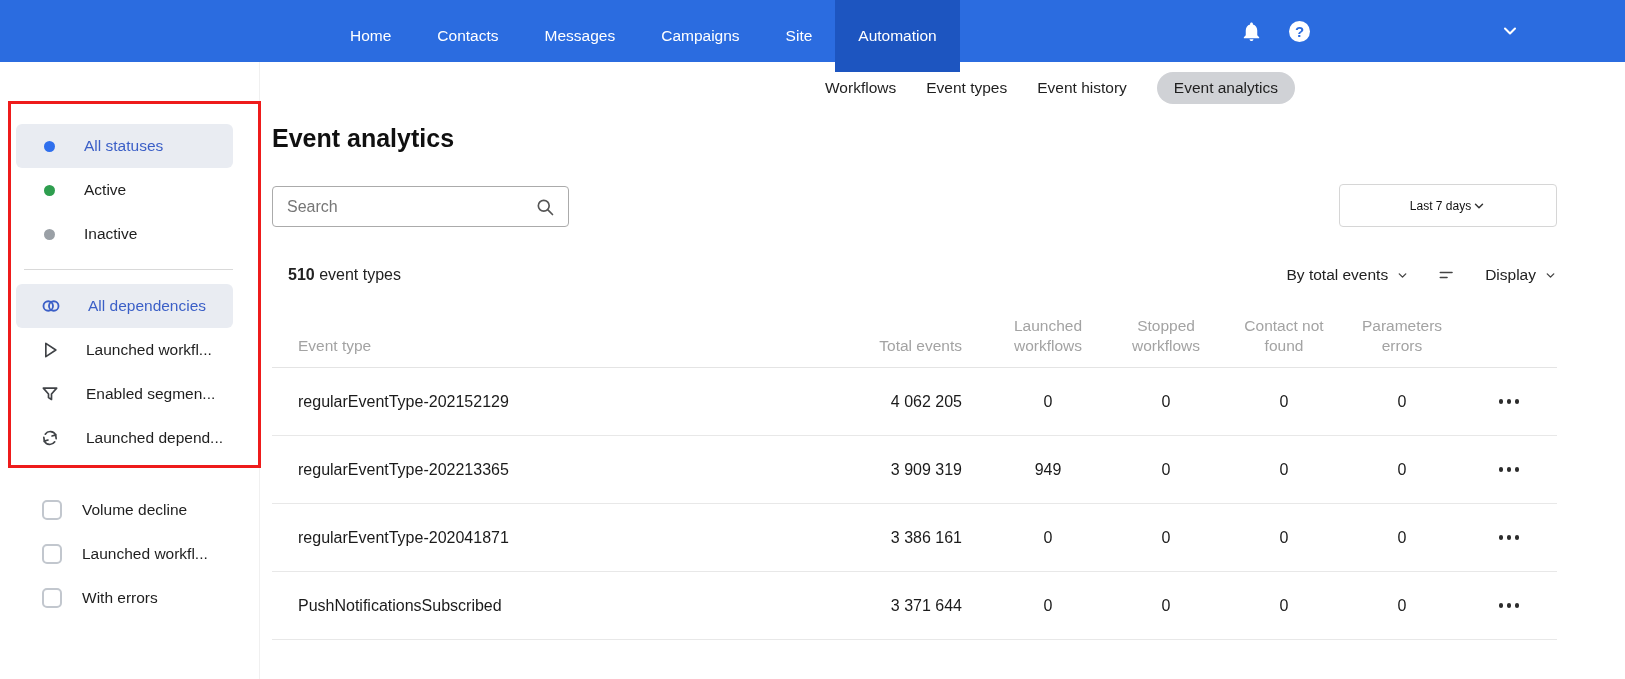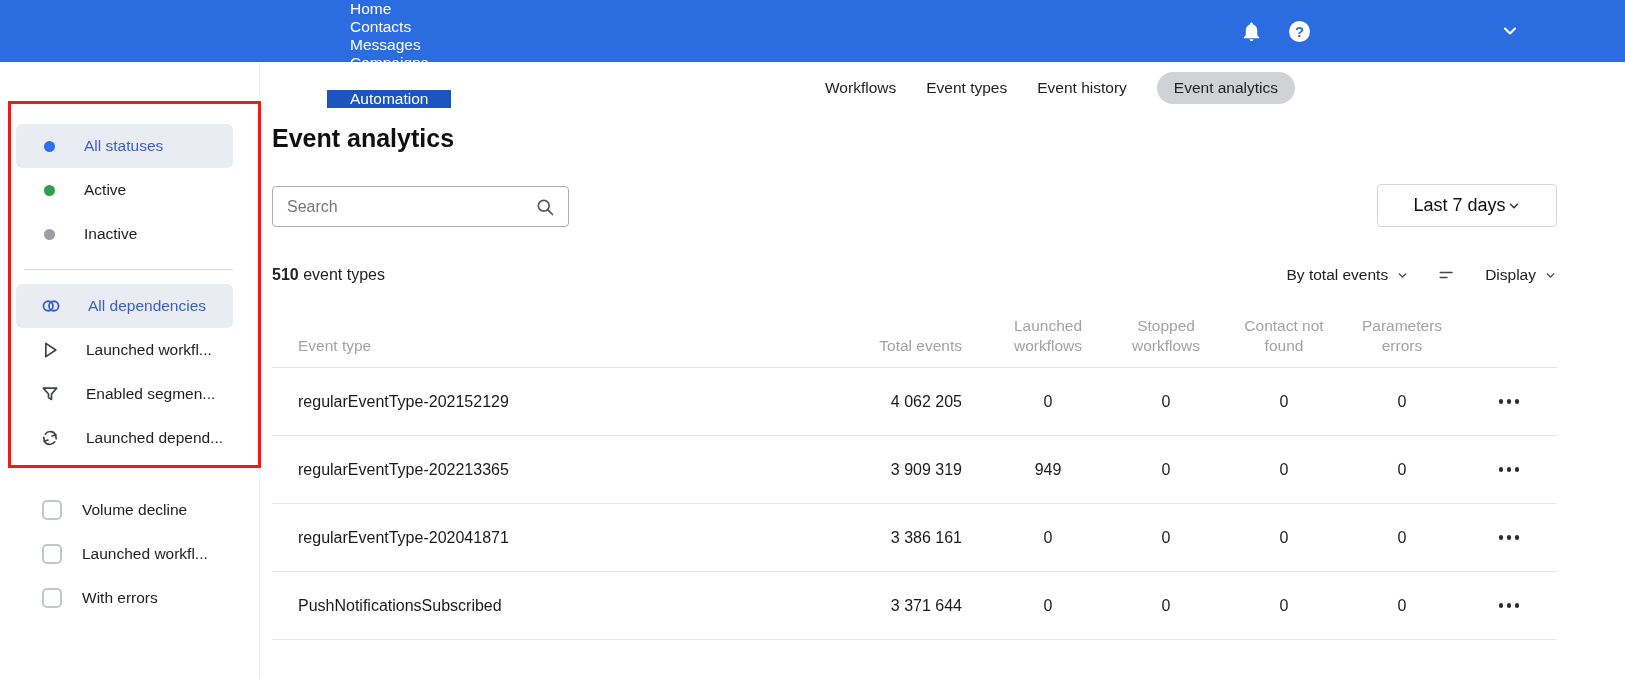--- a/index.html
+++ b/index.html
@@ -12,21 +12,21 @@
     color: #1b1b1b;
   }
 
   
   .topbar {
     position: absolute; top: 0; left: 0; width: 1625px; height: 62px;
     background: #2b6ce0;
   }
   .topnav {
     position: absolute; left: 327px; top: 0; height: 72px;
-    display: flex; align-items: stretch; flex-direction: column;
+    display: flex; align-items: stretch;
   }
   .topnav-item {
     display: flex; align-items: center; padding: 0 23px;
     color: #ffffff; font-size: 15.5px; cursor: pointer; white-space: nowrap;
   }
   .topnav-item.active { background: #1d55c0; }
   .topbar-icons {
     position: absolute; left: 1240px; top: 0; height: 62px;
     display: flex; align-items: center; gap: 26px;
   }
@@ -97,32 +97,32 @@
   }
   .search-box input {
     border: none; outline: none; flex: 1; padding: 0 14px;
     font-size: 16px; color: #333; font-family: "Liberation Sans", sans-serif;
     background: transparent;
   }
   .search-box input::placeholder { color: #767676; }
   .search-icon { margin-right: 13px; display: flex; cursor: pointer; }
 
   .date-filter {
-    position: absolute; right: 68px; top: 122px; width: 180px; height: 43px;
+    position: absolute; right: 68px; top: 122px; width: 218px; height: 43px;
     border: 1px solid #d6d6d6; border-radius: 4px; background: #fff;
     display: flex; align-items: center; justify-content: center; gap: 1px;
-    font-size: 18px; color: #111; cursor: pointer;
+    font-size: 12px; color: #111; cursor: pointer;
   }
 
   .meta-row {
     position: absolute; left: 0; right: 68px; top: 200px; height: 26px;
     display: flex; align-items: center; justify-content: space-between;
   }
   .count { font-size: 16px; color: #222; }
-  .count b { font-weight: 700; }
+  .count b { font-weight: 700; margin-left: 16px; }
   .controls { display: flex; align-items: center; gap: 28px; font-size: 15.5px; color: #222; margin-left: 45px; }
   .control { display: flex; align-items: center; gap: 8px; cursor: pointer; white-space: nowrap; }
   .icon-btn { display: flex; align-items: center; cursor: pointer; }
 
   
   .table { position: absolute; left: 0; top: 240px; width: 1285px; }
   .thead {
     display: flex; align-items: flex-end; height: 66px; padding-bottom: 12px;
     border-bottom: 1px solid #e4e4e4;
     color: #a3a3a3; font-size: 15.5px; line-height: 1.25;

